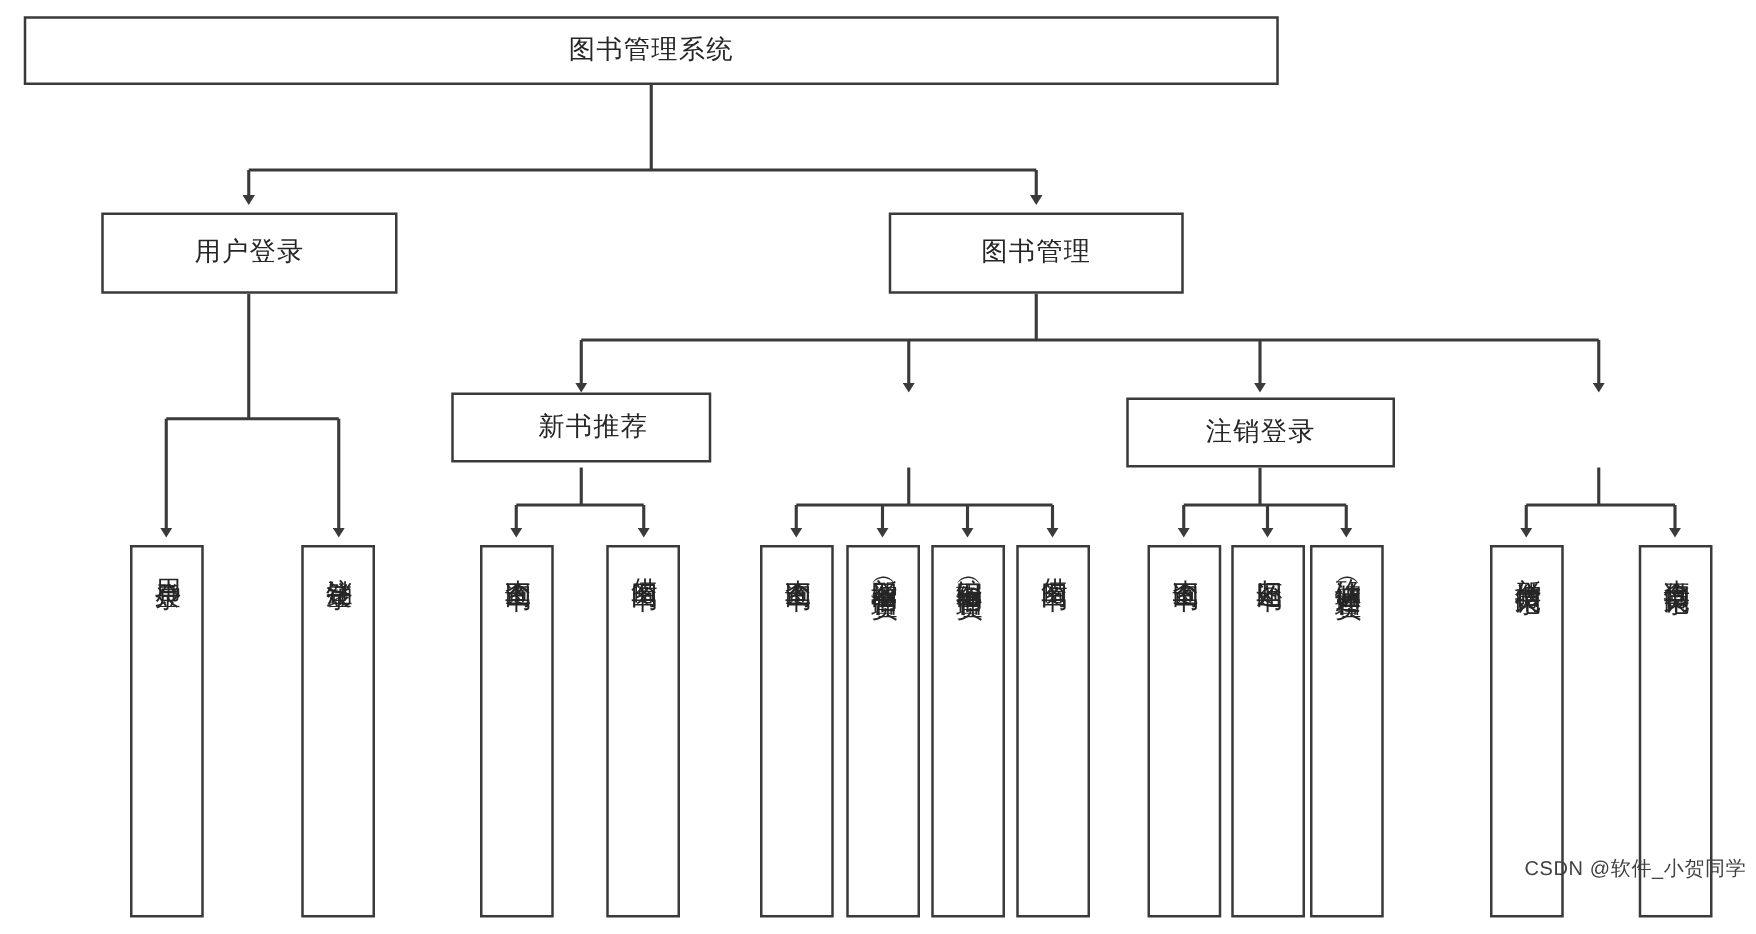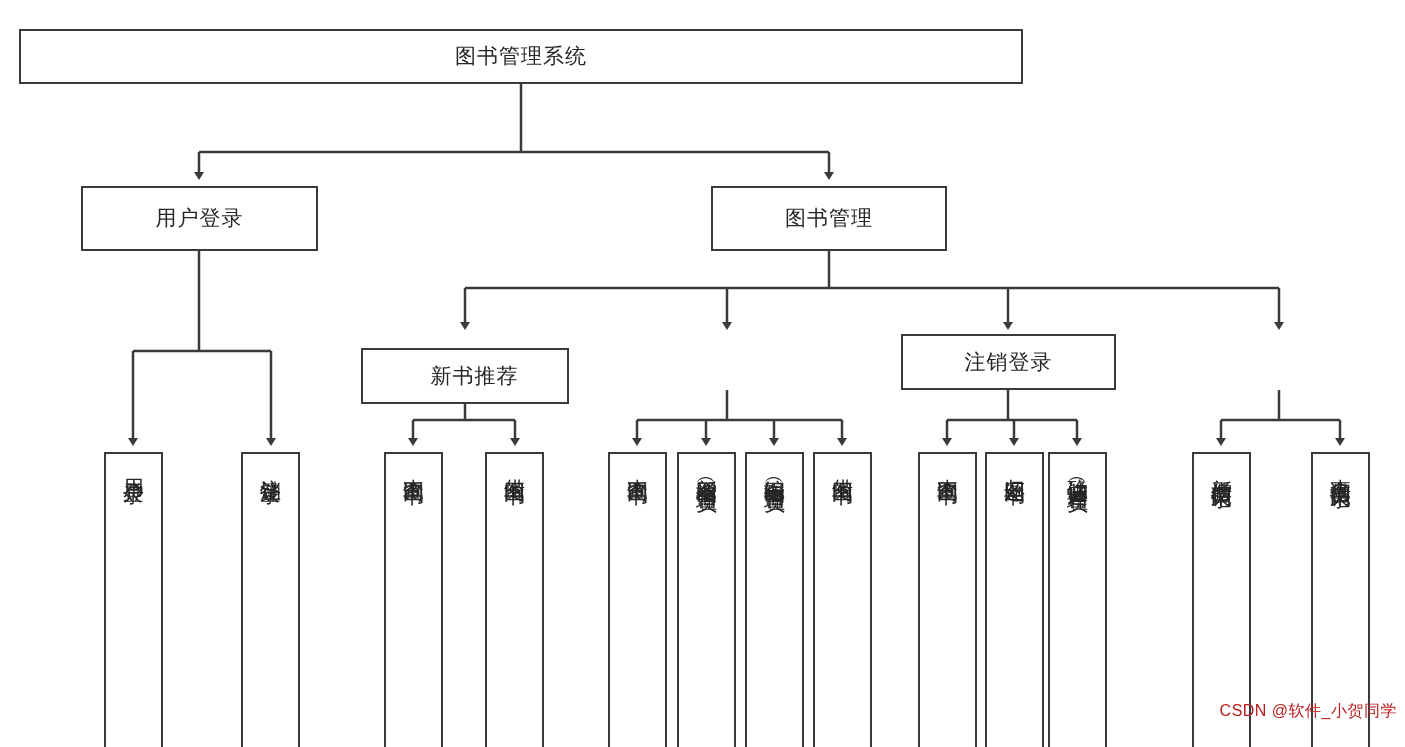--- a/index.html
+++ b/index.html
@@ -2,21 +2,21 @@
 <html><head>
 <meta charset="utf-8">
 <style>
   html,body{margin:0;padding:0;}
   body{
     width:1405px;height:747px;
     background:#ffffff;
     font-family:"Liberation Sans","DejaVu Sans",sans-serif;
     overflow:hidden;
   }
-  #diagram{position:relative;width:1405px;height:710px;margin-top:16px;}
+  #diagram{position:relative;width:1405px;height:710px;}
 
   svg.connectors{position:absolute;left:0;top:0;width:1405px;height:747px;}
 
   .node{
     position:absolute;
     box-sizing:border-box;
     background:#ffffff;
     border:2.5px solid #3a3a3a;
     display:flex;
     align-items:center;
@@ -44,21 +44,21 @@
     padding-top:8px;
     justify-content:center;
   }
   .node.leaf.tall .label{max-height:290px;}
 
   #watermark{
     position:absolute;
     right:8px;
     bottom:4px;
     font-size:16px;
-    color:#b91c1c;
+    color:#404040;
     letter-spacing:0.5px;
     white-space:nowrap;
     user-select:none;
   }
 </style>
 </head>
 <body>
 
 <div id="diagram">
 
@@ -116,21 +116,21 @@
     <span class="label">图书管理系统</span>
   </div>
 
   <div class="node" style="left:81px;top:170px;width:237px;height:65px;">
     <span class="label">用户登录</span>
   </div>
   <div class="node" style="left:711px;top:170px;width:236px;height:65px;text-align:right;">
     <span class="label">图书管理</span>
   </div>
 
-  <div class="node" style="left:361px;top:332px;width:208px;height:56px;padding-left:19px;">
+  <div class="node" style="left:361px;top:314px;width:208px;height:56px;padding-left:19px;">
     <span class="label">新书推荐</span>
   </div>
   <div class="node" style="left:901px;top:318px;width:215px;height:56px;">
     <span class="label">注销登录</span>
   </div>
 
   <div class="node leaf" style="left:104px;top:436px;width:59px;height:298px;">
     <span class="label">用户登录</span>
   </div>
   <div class="node leaf" style="left:241px;top:436px;width:59px;height:298px;">

